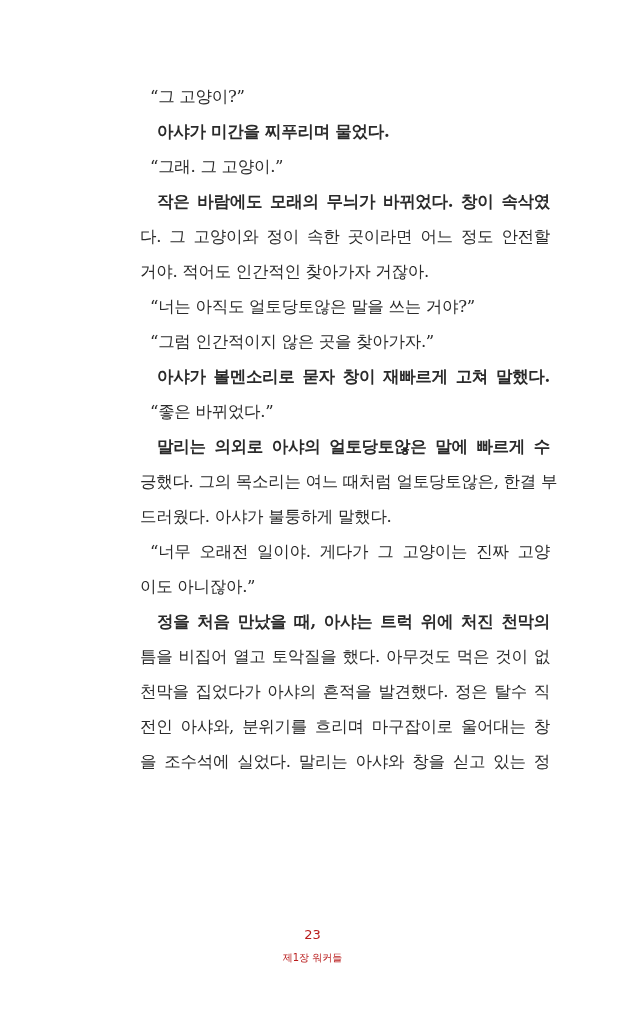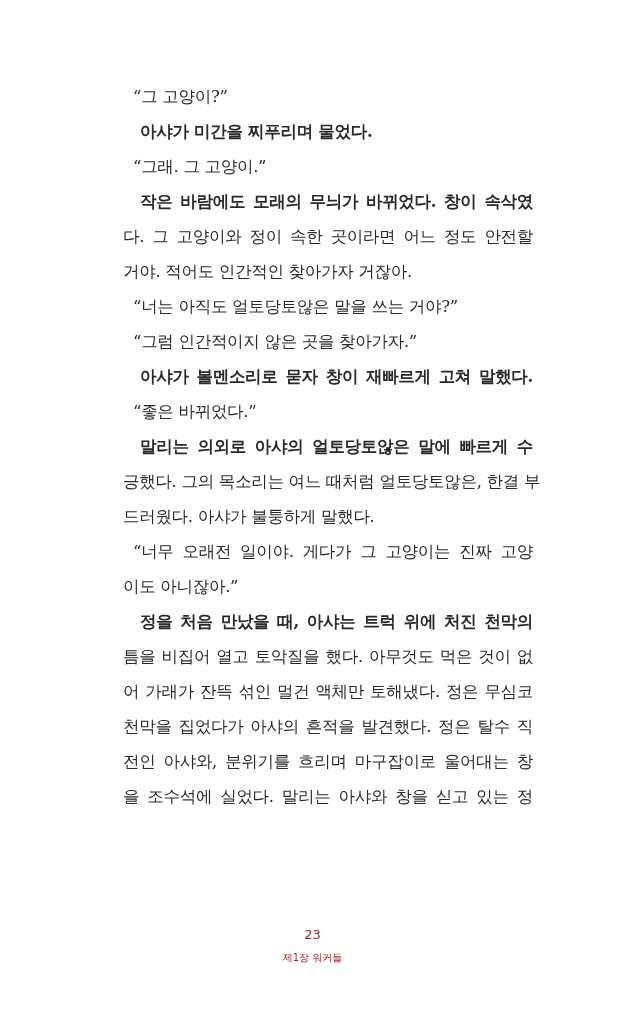--- a/index.html
+++ b/index.html
@@ -10,21 +10,21 @@
     body {
       width: 625px;
       height: 1024px;
       position: relative;
       overflow: hidden;
       color: #2a2a2a;
       font-family: "DejaVu Serif", "Liberation Serif", serif;
     }
     .page-body {
       position: absolute;
-      left: 123px;
+      left: 140px;
       top: 79px;
       width: 410px;
       font-size: 16.5px;
       line-height: 35px;
     }
     .line {
       display: block;
       height: 35px;
       white-space: nowrap;
       text-align: justify;
@@ -73,20 +73,19 @@
   <span class="line indent-q last">“그럼 인간적이지 않은 곳을 찾아가자.”</span>
   <span class="line indent">아샤가 볼멘소리로 묻자 창이 재빠르게 고쳐 말했다.</span>
   <span class="line indent-q last">“좋은 바뀌었다.”</span>
   <span class="line indent">말리는 의외로 아샤의 얼토당토않은 말에 빠르게 수</span>
   <span class="line">긍했다. 그의 목소리는 여느 때처럼 얼토당토않은, 한결 부</span>
   <span class="line last">드러웠다. 아샤가 불퉁하게 말했다.</span>
   <span class="line indent-q">“너무 오래전 일이야. 게다가 그 고양이는 진짜 고양</span>
   <span class="line last">이도 아니잖아.”</span>
   <span class="line indent">정을 처음 만났을 때, 아샤는 트럭 위에 처진 천막의</span>
   <span class="line">틈을 비집어 열고 토악질을 했다. 아무것도 먹은 것이 없</span>
-  <span class="line">어 가래가 잔뜩 섞인 멀건 액체만 토해냈다. 정은 무심코</span>
   <span class="line">천막을 집었다가 아샤의 흔적을 발견했다. 정은 탈수 직</span>
   <span class="line">전인 아샤와, 분위기를 흐리며 마구잡이로 울어대는 창</span>
   <span class="line">을 조수석에 실었다. 말리는 아샤와 창을 싣고 있는 정</span>
 </div>
 
 <div class="footer page-number">23</div>
 <div class="footer chapter-title">제1장 워커들</div>
 
 </body></html>

